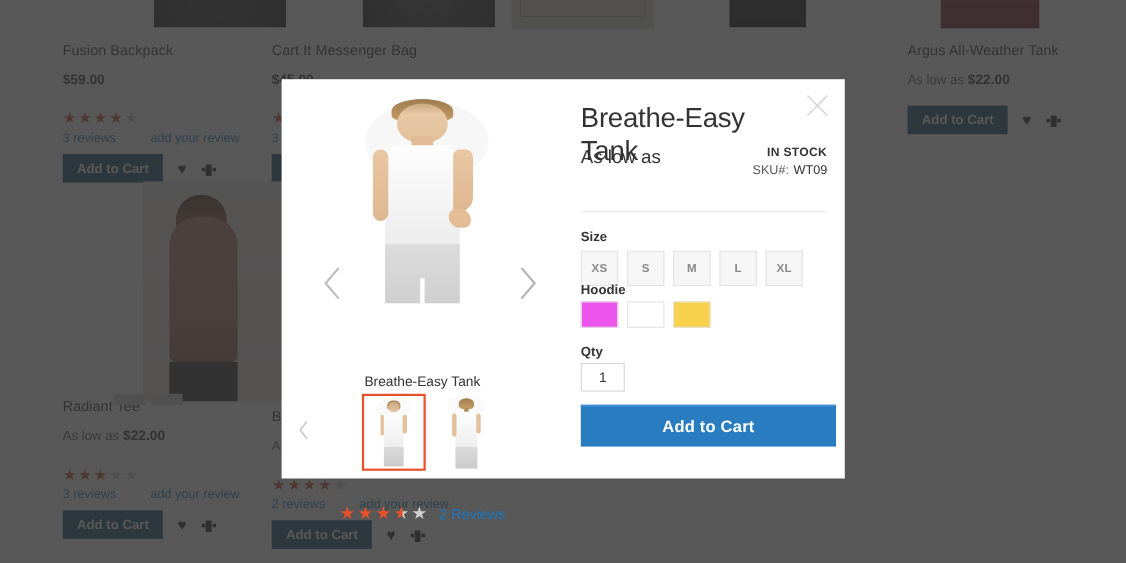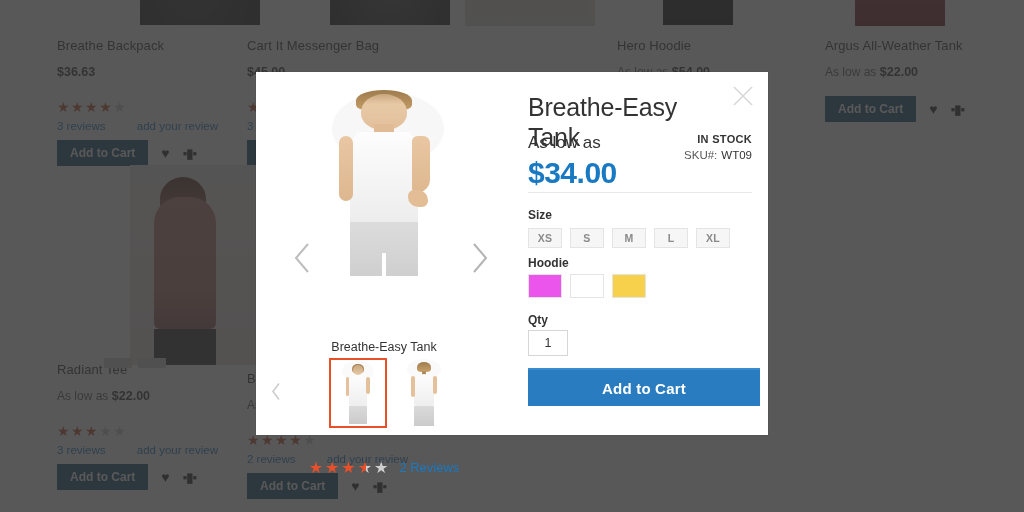--- a/index.html
+++ b/index.html
@@ -171,21 +171,21 @@
 
   #divider { position: absolute; left: 16px; right: 16px; top: 120px; height: 1px; background: #e8e8e8; }
 
   .opt-label { position: absolute; left: 16px; font-size: 12px; font-weight: bold; color: #333; line-height: 14px; }
   #size-label { top: 136px; }
   #color-label { top: 184px; }
   #qty-label  { top: 241px; }
 
   #size-opts { position: absolute; left: 16px; top: 156px; display: flex; }
   .size-sw {
-    width: 34px; height: 20px; border: 1px solid #e4e4e4; background: #f6f6f6;
+    width: 34px; height: 32px; border: 1px solid #e4e4e4; background: #f6f6f6;
     margin-right: 8px; font-size: 10.5px; color: #8a8a8a; font-weight: bold;
     display: flex; align-items: center; justify-content: center; cursor: pointer; letter-spacing: .3px;
   }
 
   #color-opts { position: absolute; left: 16px; top: 202px; display: flex; }
   .color-sw {
     width: 34px; height: 24px; border: 1px solid #e4e4e4; margin-right: 8px; cursor: pointer;
   }
 
   #qty-input {
@@ -205,22 +205,22 @@
 <body>
 
 <div id="stage">
 
   <div id="catalog">
 
     <div class="prod-img" style="left:140px; top:-120px; width:120px; height:145px;">
       <div class="ph ph-bag1"></div>
     </div>
     <div class="prod" style="left:57px; top:38px;">
-      <div class="prod-name">Breathe Backpack</div>
-      <div class="prod-price"><span>$36.63</span></div>
+      <div class="prod-name">Fusion Backpack</div>
+      <div class="prod-price"><span>$59.00</span></div>
       <div class="stars"><span class="on">★★★</span><span class="half">★</span><span class="off">★</span></div>
       <div class="revline">
         <span class="cnt">3  reviews</span>
         <span class="addrev">add your review</span>
       </div>
       <div class="actions">
         <button class="atc">Add to Cart</button>
         <span class="ico-wish">♥</span>
         <span class="ico-cmp">▪▮▪</span>
       </div>
@@ -245,24 +245,20 @@
     </div>
 
     <div class="prod-img" style="left:465px; top:-62px; width:130px; height:88px;">
       <div class="ph ph-book">
         <div class="ph-book-inner"></div>
       </div>
     </div>
 
     <div class="prod-img" style="left:663px; top:-100px; width:70px; height:125px;">
       <div class="ph ph-hood"></div>
-    </div>
-    <div class="prod" style="left:617px; top:38px;">
-      <div class="prod-name">Hero Hoodie</div>
-      <div class="prod-price"><span class="low">As low as</span> <span>$54.00</span></div>
     </div>
 
     <div class="prod-img" style="left:855px; top:-96px; width:90px; height:122px;">
       <div class="ph ph-red"></div>
     </div>
     <div class="prod" style="left:810px; top:38px;margin-left:15px;">
       <div class="prod-name">Argus All-Weather Tank</div>
       <div class="prod-price"><span class="low">As low as</span> <span>$22.00</span></div>
       <div class="actions" style="margin-top:16px;">
         <button class="atc">Add to Cart</button>
@@ -392,21 +388,20 @@
 
     <div id="info">
       <h1 id="prod-title">Breathe-Easy Tank</h1>
 
       <div id="stock">IN STOCK</div>
       <div id="sku">
         <span class="lbl">SKU#:</span><span class="val">WT09</span>
       </div>
 
       <div id="aslowas">As low as</div>
-      <div id="price">$34.00</div>
 
       <div id="divider"></div>
 
       <div class="opt-label" id="size-label">Size</div>
       <div id="size-opts">
         <div class="size-sw">XS</div>
         <div class="size-sw">S</div>
         <div class="size-sw">M</div>
         <div class="size-sw">L</div>
         <div class="size-sw">XL</div>

